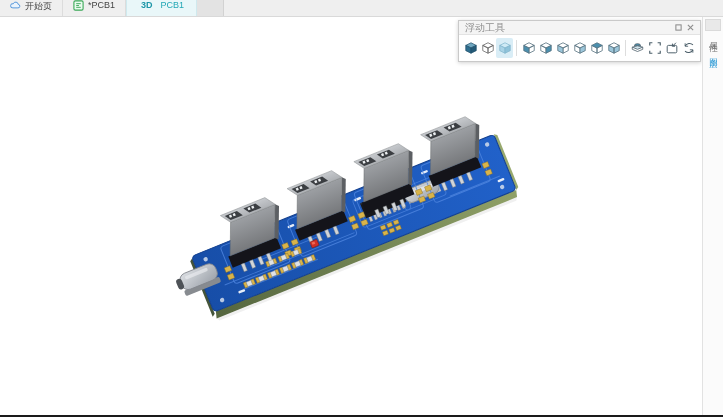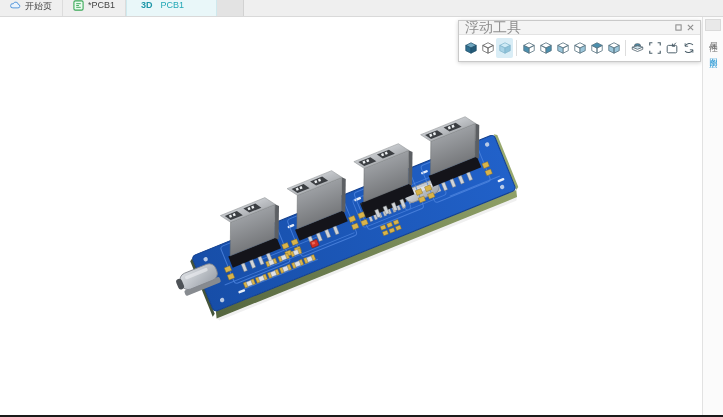--- a/index.html
+++ b/index.html
@@ -6,35 +6,35 @@
   html,body { width:723px; height:417px; overflow:hidden; }
   body { font-family:"Liberation Sans","DejaVu Sans",sans-serif; background:#fff; position:relative; }
 
   
   .tabbar { position:absolute; left:0; top:0; width:723px; height:17px;
     background:#efefef; border-bottom:1px solid #d9d9d9; display:flex; align-items:stretch; }
   .tab { display:flex; align-items:flex-start; gap:4px; padding:0 10px; font-size:9px;
     color:#444; border-right:1px solid #dcdcdc; cursor:pointer; white-space:nowrap; }
   .tab:first-child { border-left:none; }
   .tab.active { background:#e9f7f9; border-left:1px solid #cfe9ee; border-right:1px solid #cfe9ee;
-    color:#22a7b5; padding:0 32px 0 14px; }
+    color:#22a7b5; padding:0 12px 0 14px; }
   .tab.active .prefix { font-weight:bold; color:#1e97a8; margin-right:4px; }
   .tab .ticon { display:inline-flex; width:11px; height:11px; }
   .tab-stub { width:27px; background:#e3e3e3; border-right:1px solid #d2d2d2; }
 
   
   .viewport { position:absolute; left:0; top:17px; width:702px; height:398px; background:#ffffff; }
   .viewport svg { display:block; }
 
   
   .floatbar { position:absolute; left:458px; top:20px; width:243px; height:42px;
     background:#ffffff; border:1px solid #c9c9c9; box-shadow:0 1px 4px rgba(0,0,0,.18); }
   .floatbar .titlebar { height:14px; background:#f4f4f4; border-bottom:1px solid #e3e3e3;
     display:flex; align-items:center; padding:0 4px 0 6px; cursor:move; }
-  .floatbar .titlebar .ttl { font-size:14px; color:#8d8d8d; flex:1; }
+  .floatbar .titlebar .ttl { font-size:10px; color:#8d8d8d; flex:1; }
   .winbtn { width:12px; height:11px; display:flex; align-items:center; justify-content:center; cursor:pointer; }
   .iconrow { display:flex; align-items:center; height:26px; padding:0 3px; }
   .tbtn { width:17px; height:20px; display:flex; align-items:center; justify-content:center;
     border-radius:2px; cursor:pointer; }
   .tbtn.sel { background:#d9edf6; }
   .vsep { width:1px; height:16px; background:#dddddd; margin:0 3px; }
 
   
   .rightdock { position:absolute; right:0; top:17px; width:21px; height:398px;
     background:#fbfbfb; border-left:1px solid #e2e2e2; }

